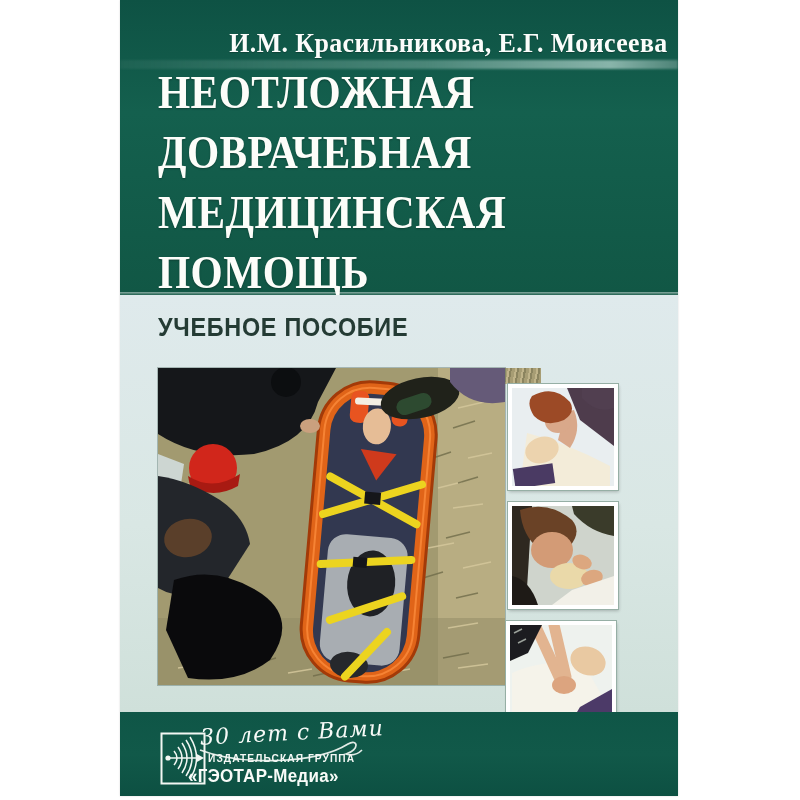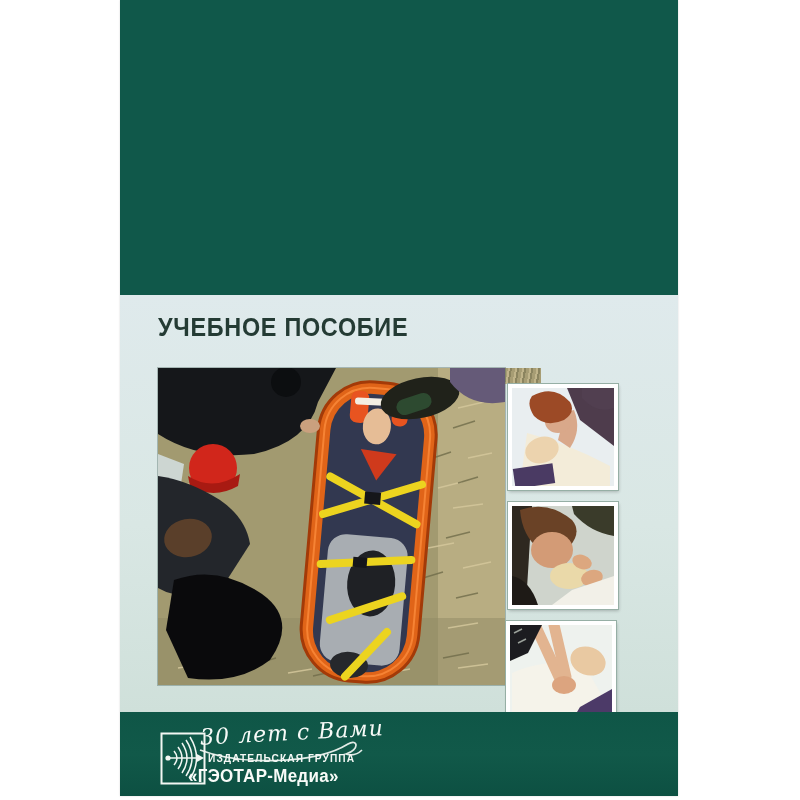--- a/index.html
+++ b/index.html
@@ -88,20 +88,31 @@
     position:absolute;left:68px;top:766px;
     font-weight:bold;font-size:17.5px;color:#f8fbf8;letter-spacing:.3px;
     white-space:nowrap;transform:scaleX(.97);transform-origin:left top;
   }
 </style>
 </head>
 <body>
 
 <div class="cover">
 
+  <div class="top-green">
+    <div class="sheen"></div>
+    <div class="authors">И.М. Красильникова, Е.Г. Моисеева</div>
+    <div class="title">
+      <div>НЕОТЛОЖНАЯ</div>
+      <div>ДОВРАЧЕБНАЯ</div>
+      <div>МЕДИЦИНСКАЯ</div>
+      <div>ПОМОЩЬ</div>
+    </div>
+    <div class="band-split"></div>
+  </div>
 
   <div class="pale-band"></div>
   <div class="subtitle">УЧЕБНОЕ ПОСОБИЕ</div>
 
   <div class="grass-corner"></div>
   <div class="main-photo">
     <svg width="347" height="317" viewBox="0 0 347 317">
 
       <rect x="0" y="0" width="347" height="317" fill="#a29a70"></rect>
       <rect x="280" y="0" width="67" height="317" fill="#c6ba8e" opacity=".6"></rect>

